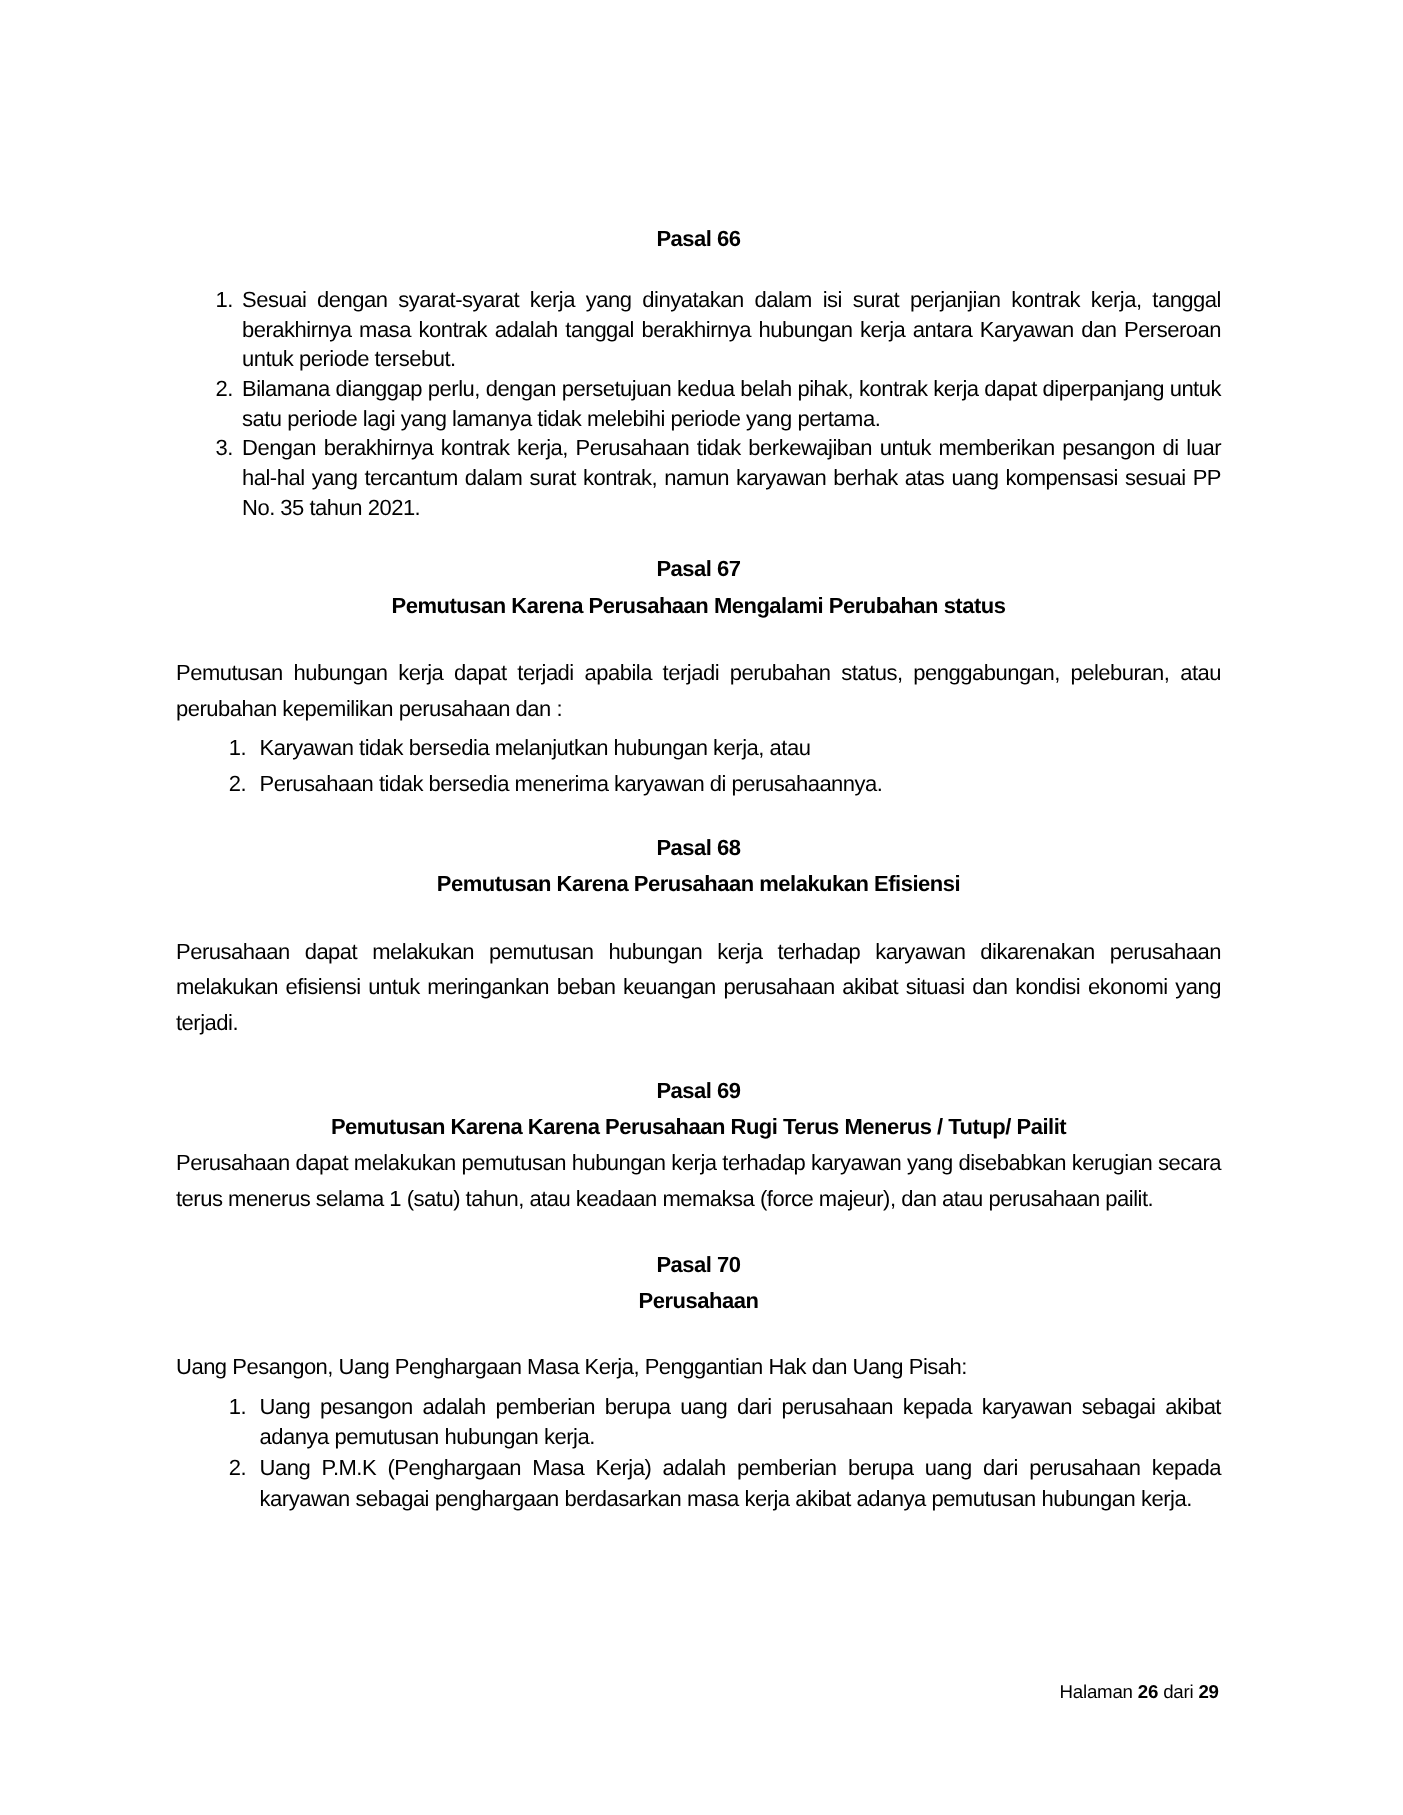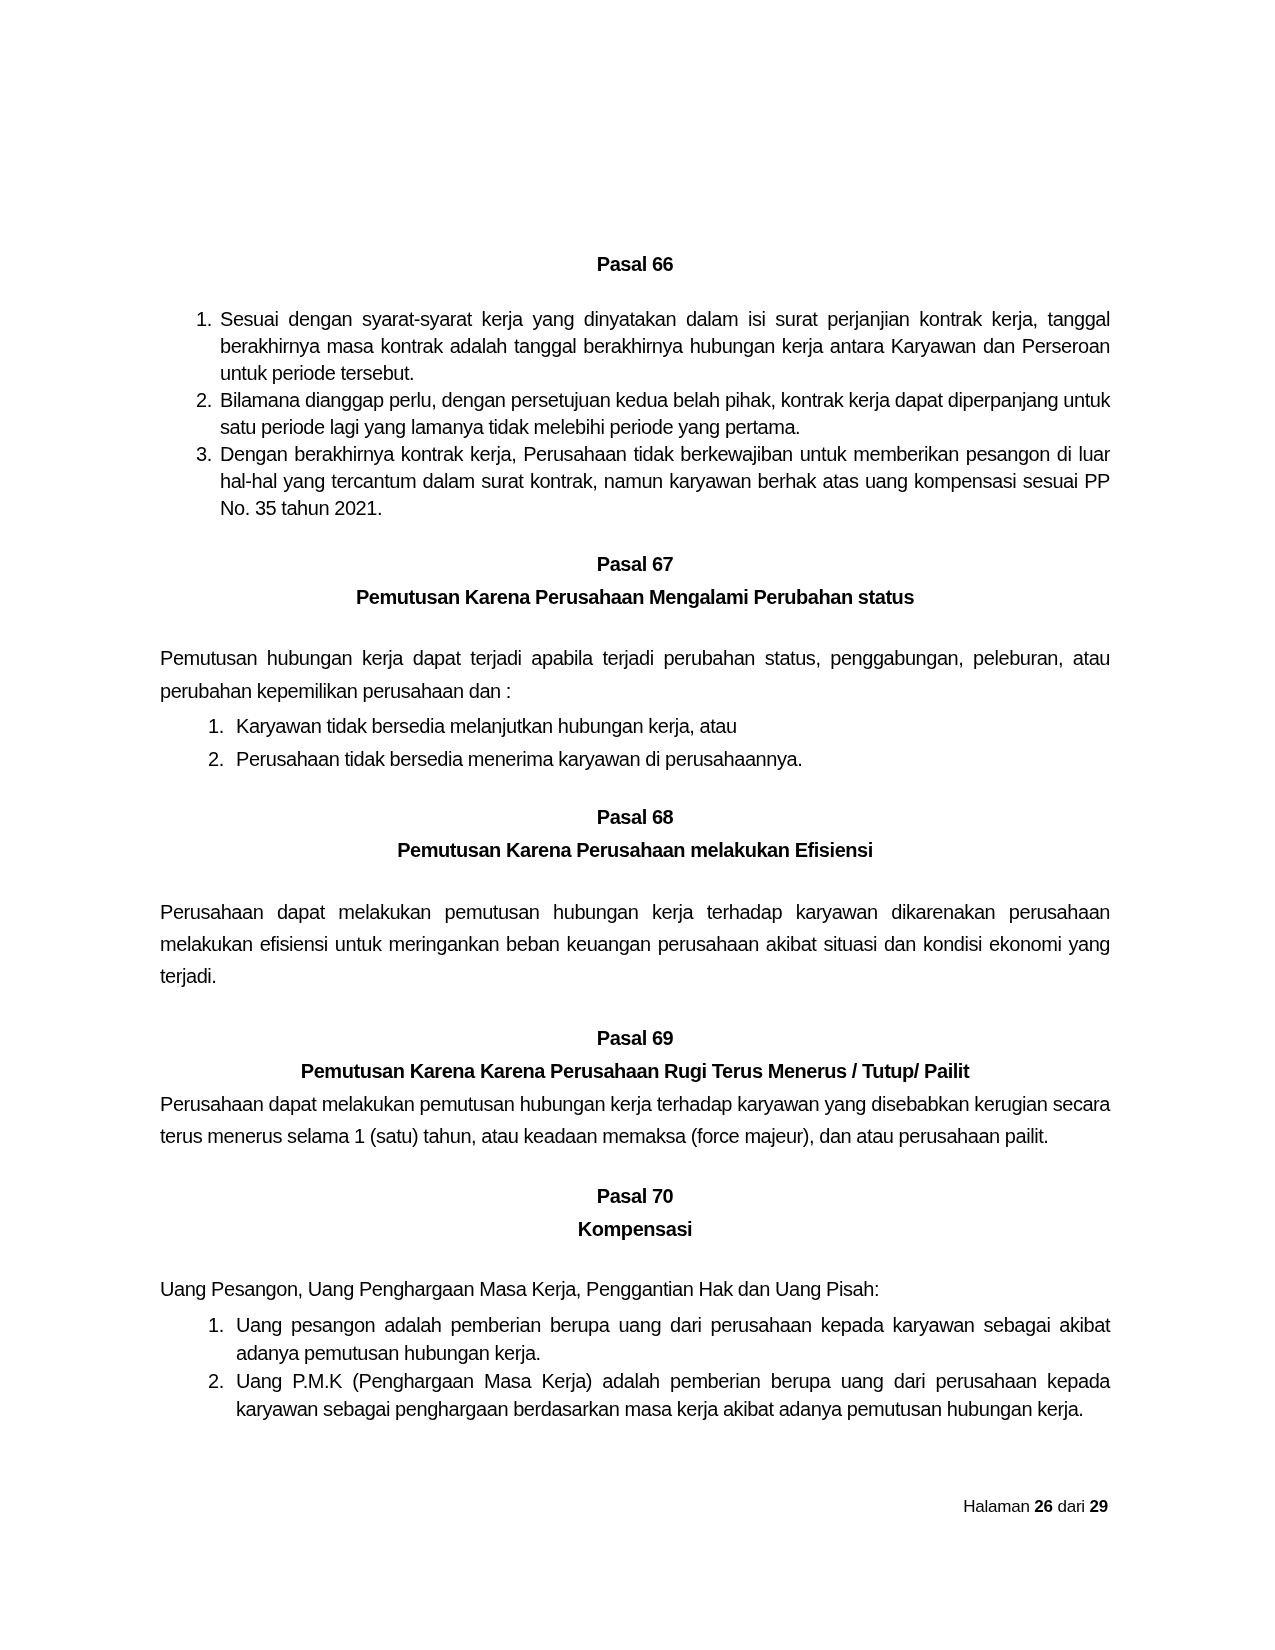--- a/index.html
+++ b/index.html
@@ -16,21 +16,20 @@
     color: #000000;
     overflow: hidden;
   }
   .content {
     position: absolute;
     left: 160px;
     top: 0;
     width: 950px;
     font-size: 20px;
     letter-spacing: -0.45px;
-    margin-top: 46px;
   }
   .pasal-heading-block {
     text-align: center;
     font-weight: bold;
     line-height: 33px;
   }
   .pasal-number, .pasal-title { display: block; }
 
   .para {
     text-align: justify;
@@ -69,21 +68,21 @@
   #h68   { margin-top: 25px; }
   #p68   { margin-top: 29px; }
   #h69   { margin-top: 30px; }
   #p69   { margin-top: 0px; }
   #h70   { margin-top: 28px; }
   #p70   { margin-top: 30px; }
   #list70 { margin-top: 8px; }
 
   .footer {
     position: absolute;
-    top: 1497px;
+    top: 1529px;
     right: 167px;
     font-size: 17px;
     letter-spacing: -0.2px;
     white-space: nowrap;
   }
   .footer b { font-weight: bold; }
 </style>
 </head>
 <body>
 
@@ -131,21 +130,21 @@
     <div class="para" id="p68">Perusahaan dapat melakukan pemutusan hubungan kerja terhadap karyawan dikarenakan perusahaan melakukan efisiensi untuk meringankan beban keuangan perusahaan akibat situasi dan kondisi ekonomi yang terjadi.</div>
 
     <div class="pasal-heading-block" id="h69">
       <span class="pasal-number">Pasal 69</span>
       <span class="pasal-title">Pemutusan Karena Karena Perusahaan Rugi Terus Menerus / Tutup/ Pailit</span>
     </div>
     <div class="para" id="p69">Perusahaan dapat melakukan pemutusan hubungan kerja terhadap karyawan yang disebabkan kerugian secara terus menerus selama 1 (satu) tahun, atau keadaan memaksa (force majeur), dan atau perusahaan pailit.</div>
 
     <div class="pasal-heading-block" id="h70">
       <span class="pasal-number">Pasal 70</span>
-      <span class="pasal-title">Kompensasi</span>
+      <span class="pasal-title">Perusahaan</span>
     </div>
     <div class="para single" id="p70">Uang Pesangon, Uang Penghargaan Masa Kerja, Penggantian Hak dan Uang Pisah:</div>
     <div class="nlist list-c" id="list70">
       <div class="li">
         <span class="marker">1.</span>
         <span>Uang pesangon adalah pemberian berupa uang dari perusahaan kepada karyawan sebagai akibat adanya pemutusan hubungan kerja.</span>
       </div>
       <div class="li">
         <span class="marker">2.</span>
         <span>Uang P.M.K (Penghargaan Masa Kerja) adalah pemberian berupa uang dari perusahaan kepada karyawan sebagai penghargaan berdasarkan masa kerja akibat adanya pemutusan hubungan kerja.</span>

